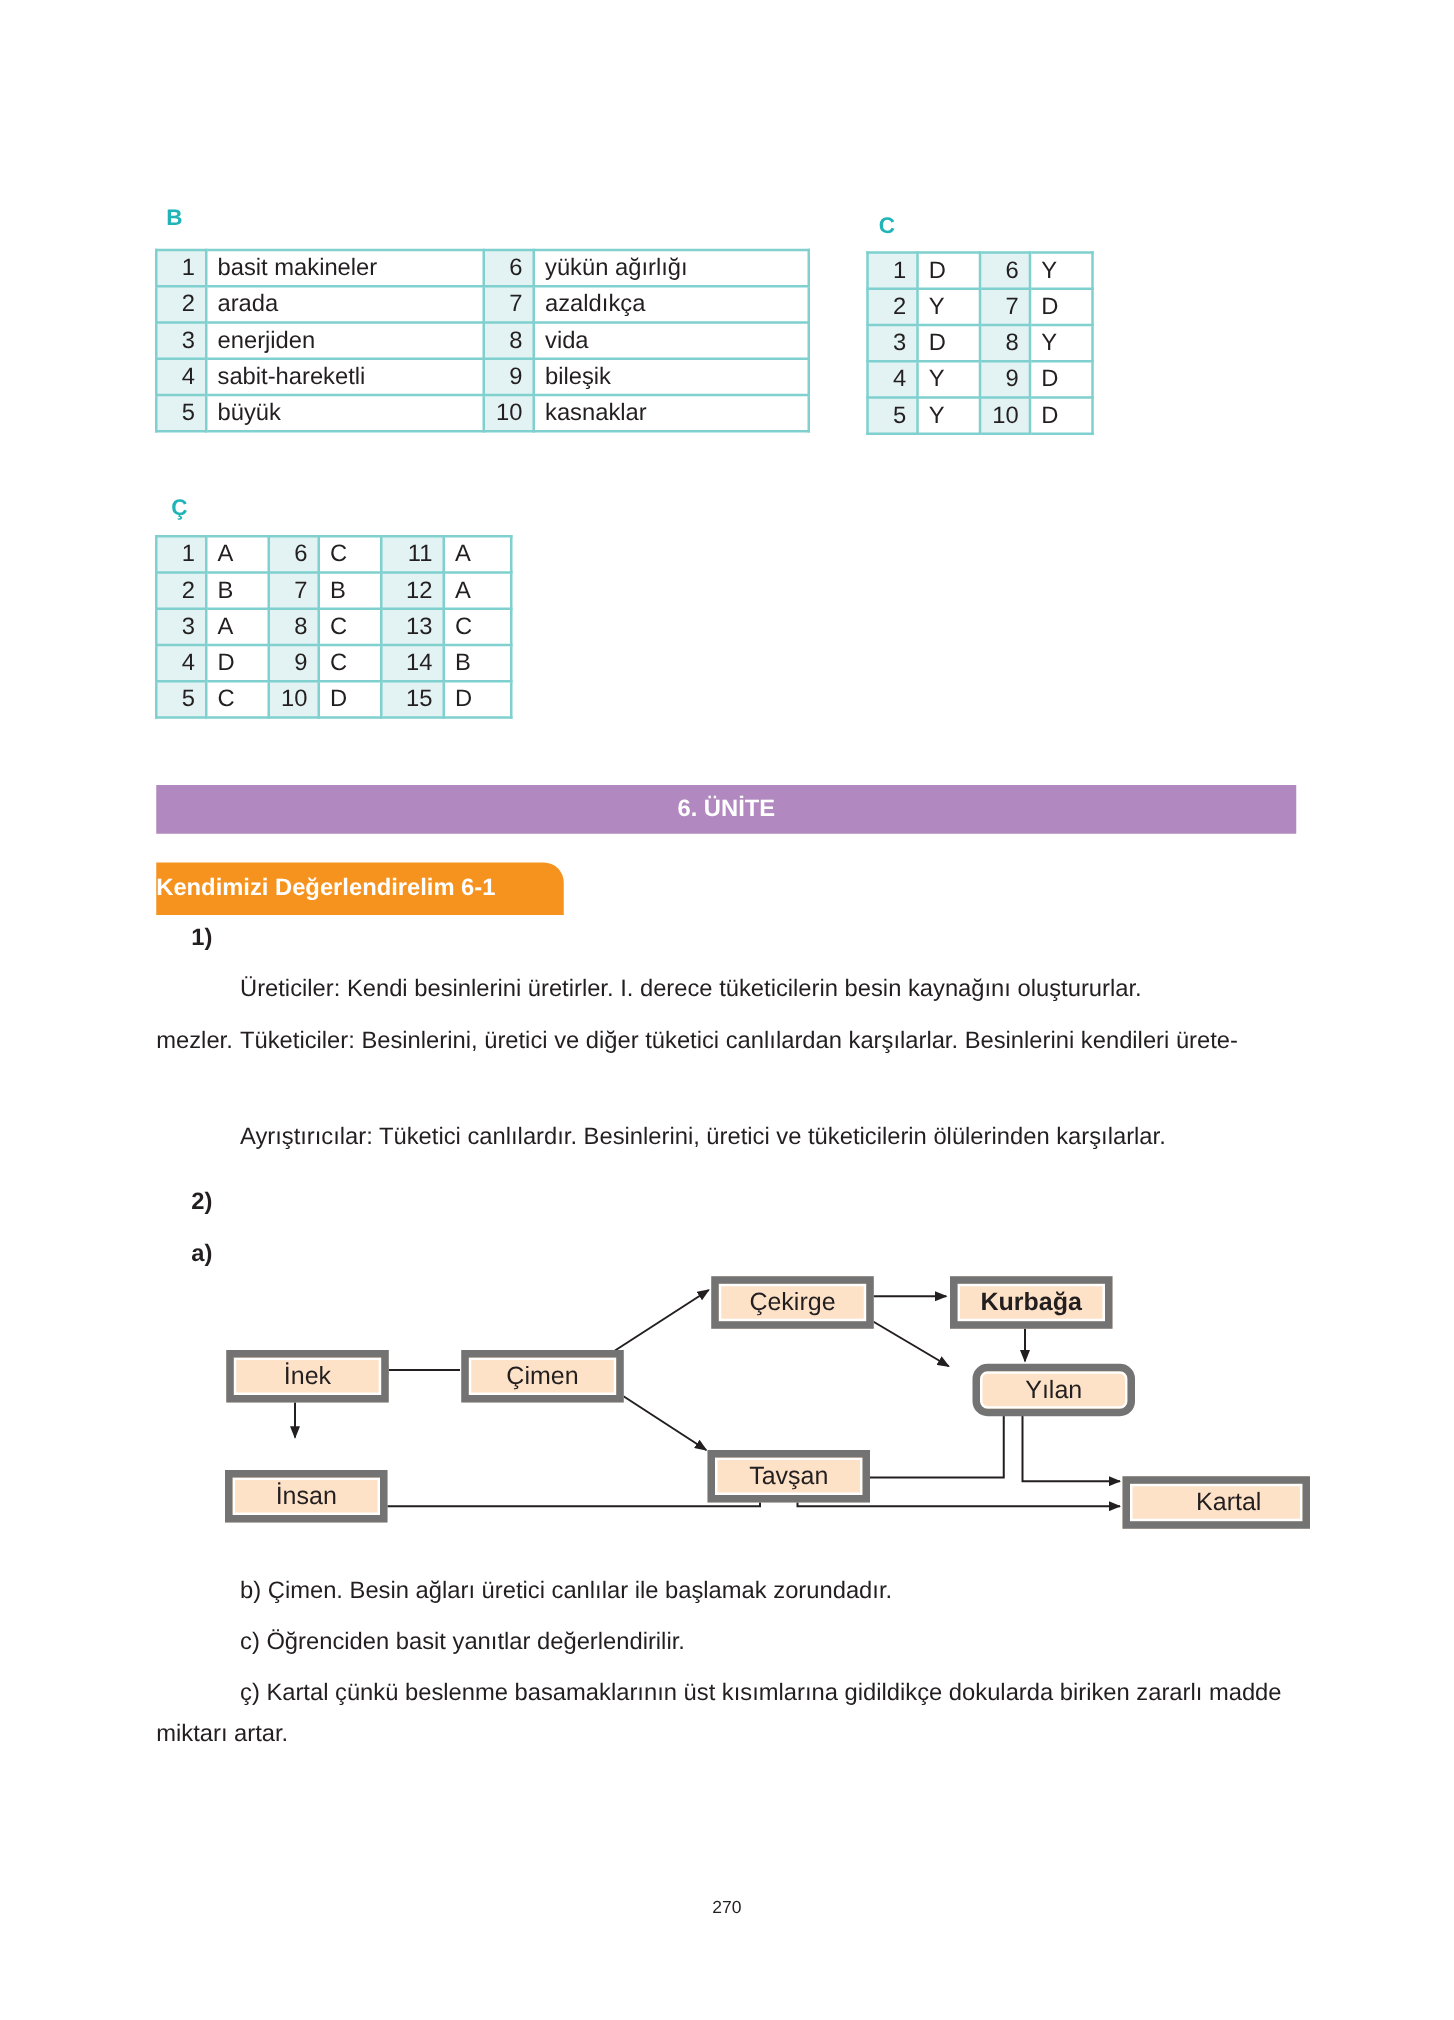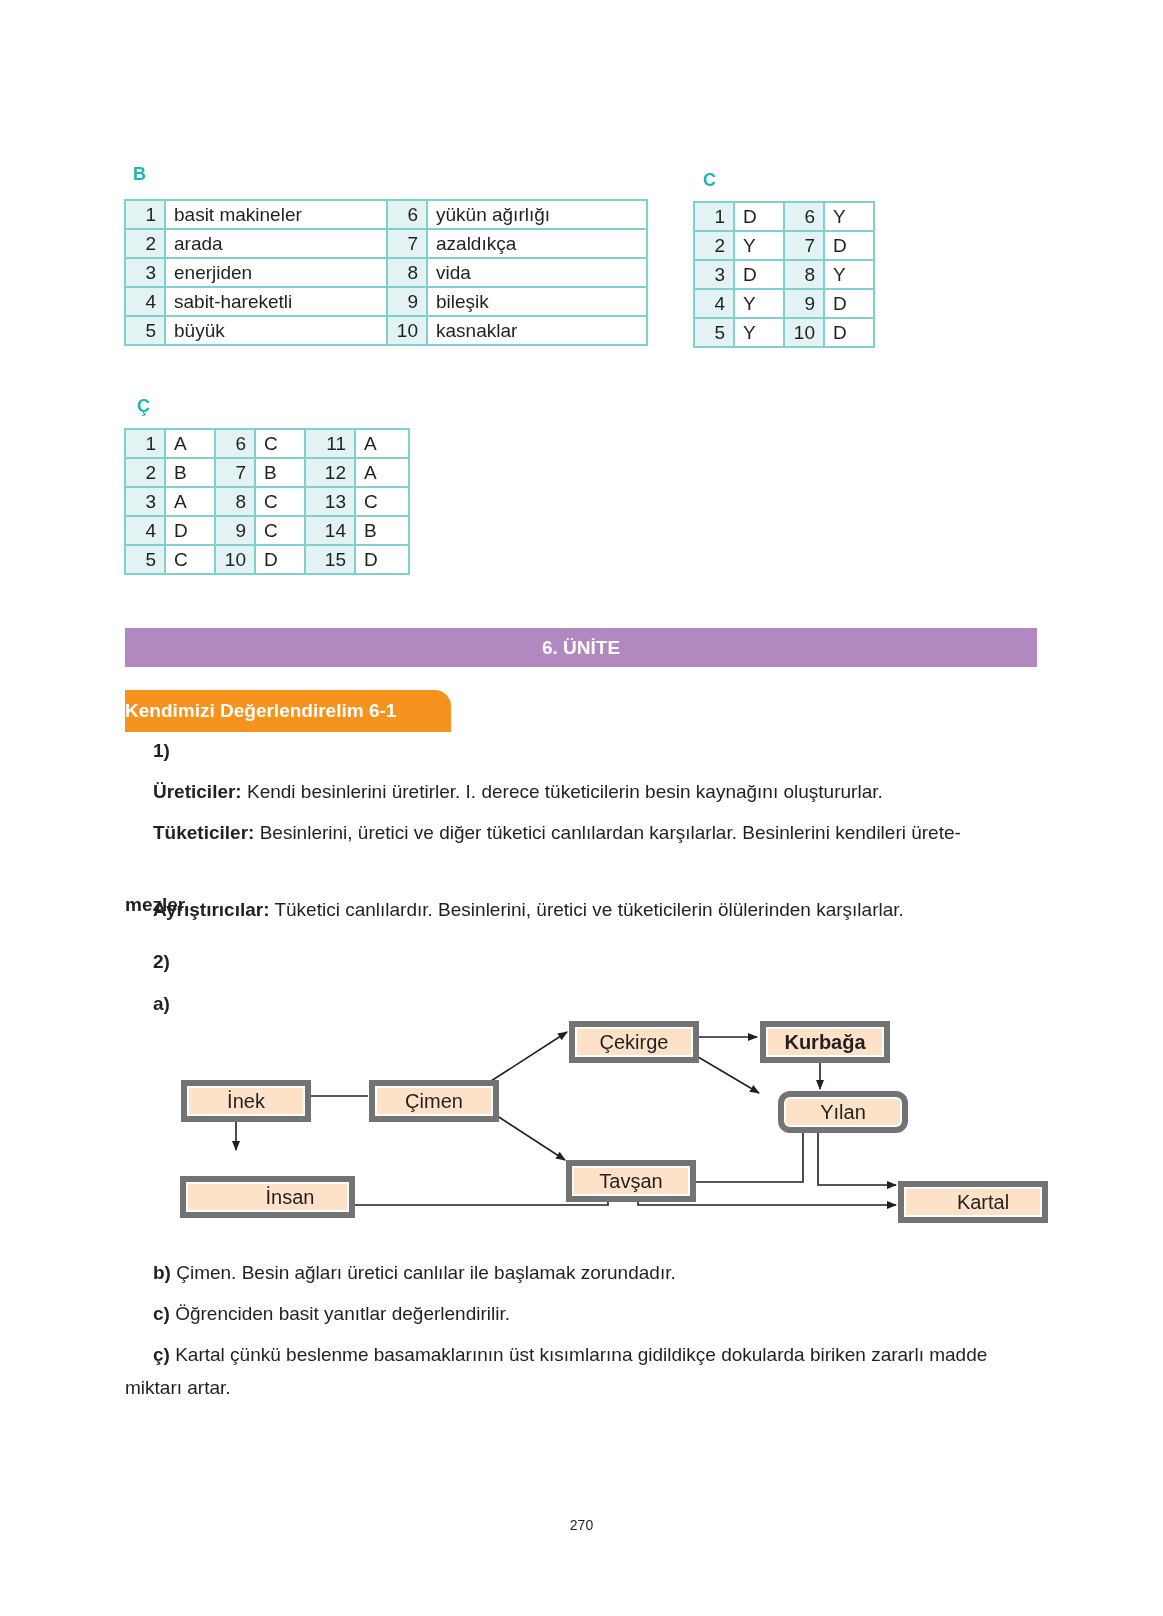--- a/index.html
+++ b/index.html
@@ -5,21 +5,21 @@
   html,body{margin:0;padding:0;background:#fff;}
   body{width:1163px;height:1616px;position:relative;font-family:"Liberation Sans",sans-serif;color:#231f20;overflow:hidden;}
   .sec-label{position:absolute;font-weight:bold;font-size:18px;color:#1fb5b8;}
   table.ans{position:absolute;border-collapse:collapse;font-size:19px;}
   table.ans td{border:2px solid #7fd0cf;height:27px;padding:0 8px;}
   table.ans td.num{background:#e3f2f2;text-align:right;}
   table.ans td.val{background:#fff;text-align:left;}
   .unit-bar{position:absolute;left:125px;top:628px;width:912px;height:39px;background:#b189c0;color:#fff;font-weight:bold;font-size:19px;text-align:center;line-height:39px;}
   .eval-tab{position:absolute;left:125px;top:690px;width:326px;height:42px;background:#f6931e;border-radius:0 16px 0 0;color:#fff;font-weight:bold;font-size:19px;line-height:42px;padding-left:0;box-sizing:border-box;}
   .p{position:absolute;font-size:19px;line-height:34px;}
-  .p b{font-weight:bold;}
+  .p b{font-weight:normal;margin-left:39px;}
   .node{position:absolute;height:30px;background:#fde2c7;border:6px solid #737373;box-shadow:0 0 0 2px #fff inset;font-size:20px;text-align:center;line-height:30px;}
   svg.arrows{position:absolute;left:0;top:0;}
   .pageno{position:absolute;left:0;width:1163px;top:1517px;text-align:center;font-size:14px;}
 </style>
 </head>
 <body>
 
 <div class="sec-label" style="left:133px;top:164px;">B</div>
 <table class="ans" style="left:124px;top:199px;width:524px;">
   <colgroup>
@@ -161,21 +161,21 @@
 <div class="unit-bar">6. ÜNİTE</div>
 <div class="eval-tab">Kendimizi Değerlendirelim 6-1</div>
 
 <div class="p" style="left:153px;top:734px;font-weight:bold;"><span>1)</span></div>
 <div class="p" style="left:153px;top:775px;">
   <b>Üreticiler:</b><span> Kendi besinlerini üretirler. I. derece tüketicilerin besin kaynağını oluştururlar.</span>
 </div>
 <div class="p" style="left:153px;top:816px;width:880px;text-align:justify;">
   <b>Tüketiciler:</b><span> Besinlerini, üretici ve diğer tüketici canlılardan karşılarlar. Besinlerini kendileri ürete-</span>
 </div>
-<div class="p" style="left:125px;top:888px;font-weight:bold;">mezler.</div>
+<div class="p" style="left:125px;top:816px;">mezler.</div>
 <div class="p" style="left:153px;top:893px;">
   <b>Ayrıştırıcılar:</b><span> Tüketici canlılardır. Besinlerini, üretici ve tüketicilerin ölülerinden karşılarlar.</span>
 </div>
 
 <div class="p" style="left:153px;top:945px;font-weight:bold;"><span>2)</span></div>
 <div class="p" style="left:153px;top:987px;font-weight:bold;"><span>a)</span></div>
 
 <svg class="arrows" width="1163" height="1616">
   <defs>
     <marker id="ah" markerWidth="10" markerHeight="8" refX="9" refY="4" orient="auto" markerUnits="userSpaceOnUse">
@@ -206,21 +206,21 @@
 
     <polyline points="638,1196 638,1205 896,1205" marker-end="url(#ah)"></polyline>
   </g>
 </svg>
 
 <div class="node" style="left:181px;top:1080px;width:118px;">İnek</div>
 <div class="node" style="left:369px;top:1080px;width:118px;">Çimen</div>
 <div class="node" style="left:569px;top:1021px;width:118px;">Çekirge</div>
 <div class="node" style="left:760px;top:1021px;width:118px;font-weight:bold;">Kurbağa</div>
 <div class="node" style="left:778px;top:1091px;width:118px;border-radius:12px;">Yılan</div>
-<div class="node" style="left:180px;top:1176px;width:118px;padding-left:45px;">İnsan</div>
+<div class="node" style="left:180px;top:1176px;width:118px;">İnsan</div>
 <div class="node" style="left:566px;top:1160px;width:118px;">Tavşan</div>
 <div class="node" style="left:898px;top:1181px;width:118px;padding-left:20px;">Kartal</div>
 
 <div class="p" style="left:153px;top:1256px;">
   <b>b)</b><span> Çimen. Besin ağları üretici canlılar ile başlamak zorundadır.</span>
 </div>
 <div class="p" style="left:153px;top:1297px;">
   <b>c)</b><span> Öğrenciden basit yanıtlar değerlendirilir.</span>
 </div>
 <div class="p" style="left:153px;top:1338px;">

